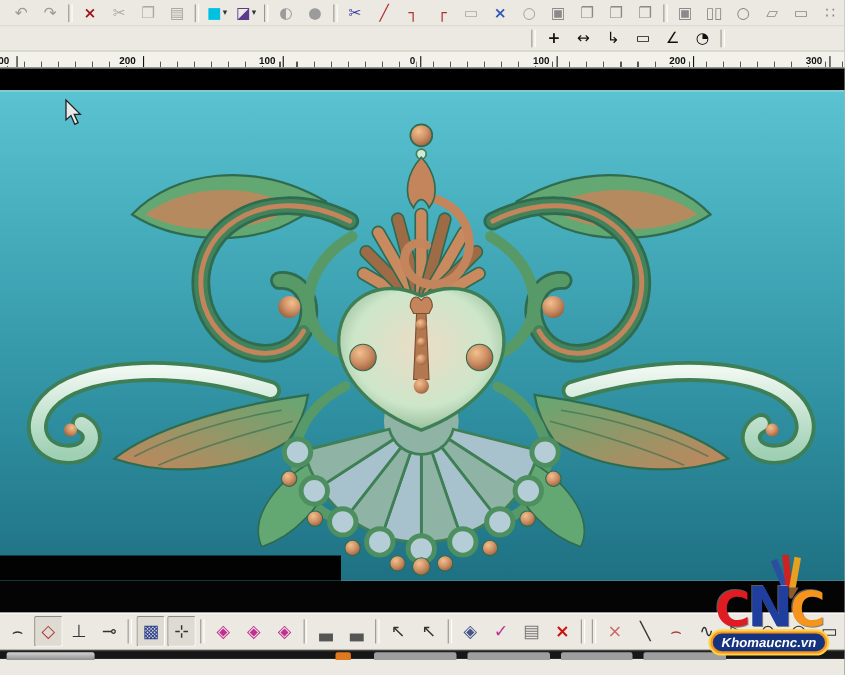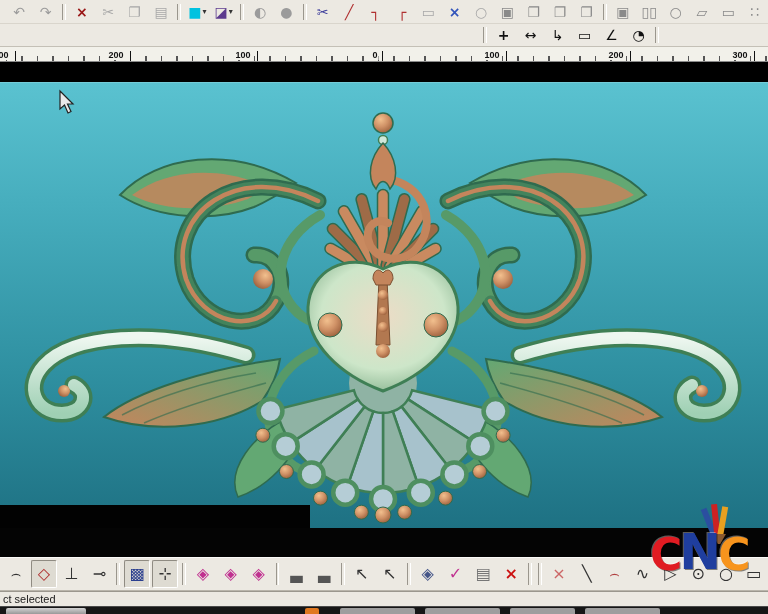--- a/index.html
+++ b/index.html
@@ -388,23 +388,20 @@
         <span style="color: rgb(51, 51, 51);">⊙</span>
       </span>
       <span class="tbtn" title="draw-ellipse">
         <span style="color: rgb(51, 51, 51);">○</span>
       </span>
       <span class="tbtn" title="draw-rectangle">
         <span style="color: rgb(51, 51, 51);">▭</span>
       </span>
     </div>
 
-  <div class="statusbar">
-    <span>ct selected</span>
-  </div>
 
   <div class="taskbar">
     <div class="tk" style="left:6px;width:80px;background:linear-gradient(#d2d2d2,#8f8f8f);"></div>
     <div class="tk" style="left:305px;width:14px;background:#e07820;"></div>
     <div class="tk" style="left:340px;width:75px;background:#9e9e9e;"></div>
     <div class="tk" style="left:425px;width:75px;background:#9e9e9e;"></div>
     <div class="tk" style="left:510px;width:65px;background:#9e9e9e;"></div>
     <div class="tk" style="left:585px;width:75px;background:#9e9e9e;"></div>
   </div>
 
@@ -415,15 +412,16 @@
         <rect x="-3" y="-38" width="6" height="32" fill="#cc2222" transform="rotate(-6)"></rect>
         <rect x="-2" y="-36" width="6" height="30" fill="#e8a020" transform="rotate(10)"></rect>
         <polygon points="-6,-8 8,-8 1,4" fill="#8a5a30"></polygon>
       </g>
     </svg>
     <div class="wm-letters">
       <span style="color:#e01b22;">C</span>
       <span style="color:#1f3e9e;">N</span>
       <span style="color:#f7941d;">C</span>
     </div>
+    <div class="wm-badge">Khomaucnc.vn</div>
   </div>
 
 </div>
 
 </body></html>

